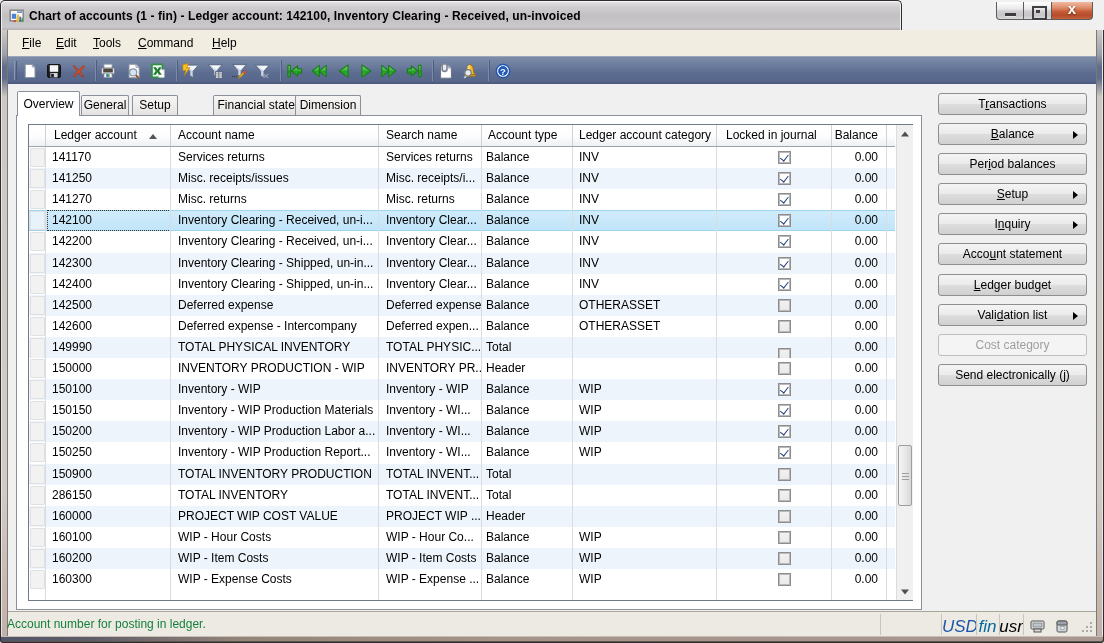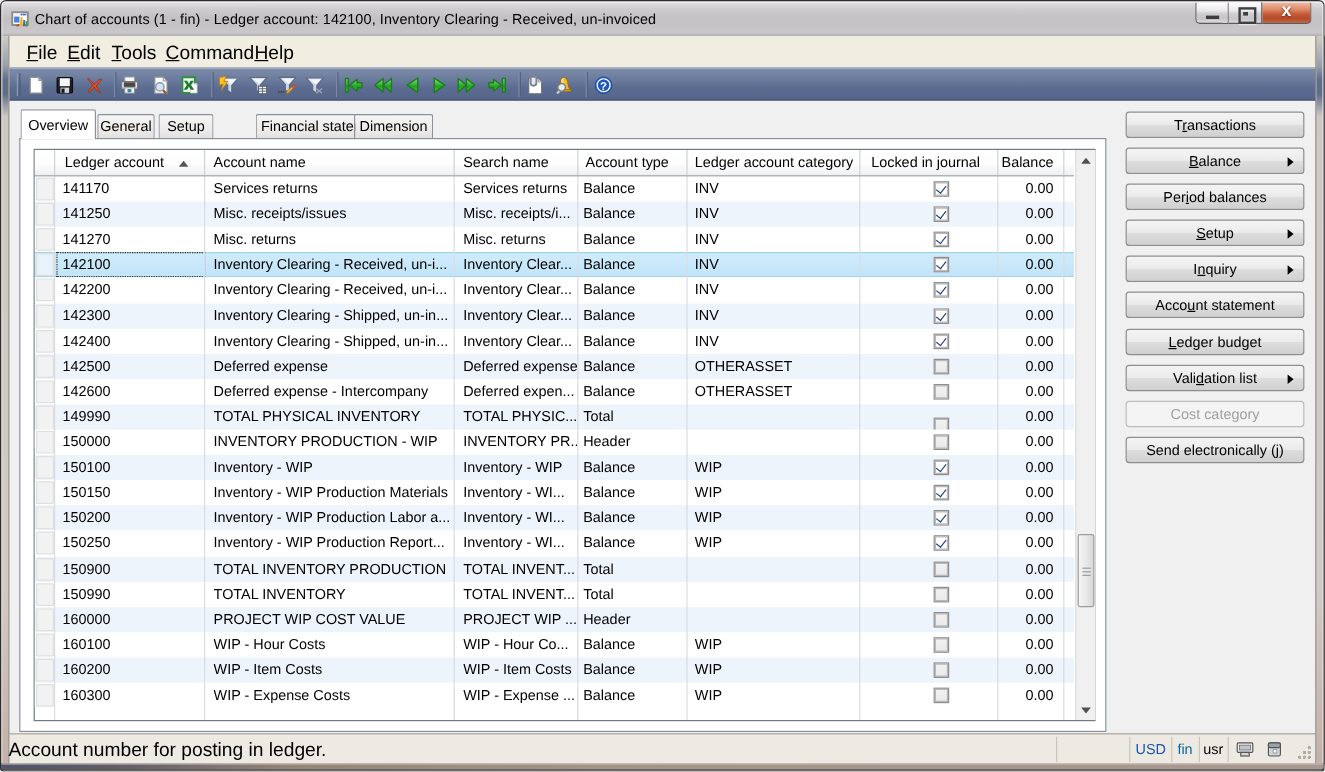--- a/index.html
+++ b/index.html
@@ -1,22 +1,22 @@
 <!DOCTYPE html>
 <html><head><meta charset="utf-8">
 <style>
 * { margin:0; padding:0; box-sizing:border-box; }
 html,body { width:1104px; height:643px; overflow:hidden; font-family:"Liberation Sans",sans-serif; }
 #win { position:absolute; left:0; top:0; width:1104px; height:643px; background:#f0f0f0; }
 
 
-#titlebar { position:absolute; left:0; top:0; width:1104px; height:30px;
+#titlebar { position:absolute; left:0; top:0; width:902px; height:30px;
   background:linear-gradient(180deg,#e4e2e5 0%,#d0cdd1 22%,#c3c0c4 50%,#c8c5c9 78%,#cbc8cc 90%,#b2afb3 100%);
   border:1px solid #2e2c2f; border-bottom:none; border-radius:5px 5px 0 0;
-  box-shadow:inset 0 1px 0 #f7f6f8, inset 1px 0 0 #f0eff1, inset -1px 0 0 #f0eff1; }
+  box-shadow:inset 0 1px 0 #f7f6f8, inset 1px 0 0 #f0eff1, inset -1px 0 0 #f0eff1;font-weight:bold; }
 #frameL { position:absolute; left:0; top:30px; width:8px; height:607px;
   background:linear-gradient(180deg,#cfcac4 0%,#9aa0ae 4%,#5f6e8c 6%,#5f6e8c 8%,#ccc8c3 11%,#d2cbc5 75%,#c2b1a8 100%);
   border-left:1px solid #2e2c2f; border-right:1px solid #7d7873; box-shadow:inset 1px 0 0 #e8e5e2; }
 #frameR { position:absolute; left:1096px; top:30px; width:8px; height:607px;
   background:linear-gradient(180deg,#cfcac4 0%,#9aa0ae 4%,#5f6e8c 6%,#5f6e8c 8%,#ccc8c3 11%,#d2cbc5 75%,#c2b1a8 100%);
   border-right:1px solid #2e2c2f; border-left:1px solid #7d7873; box-shadow:inset -1px 0 0 #e8e5e2; }
 #frameB { position:absolute; left:0; top:636px; width:1104px; height:7px;
   background:linear-gradient(90deg,#50556a 0%,#5e5c68 8%,#948579 22%,#a39389 45%,#a99890 100%); box-shadow:inset 0 1px 0 #c9bdb5, inset 0 -1px 0 #5e544e;
   border:1px solid #2e2c2f; border-top:none; border-radius:0 0 3px 3px; }
 #appicon { position:absolute; left:8px; top:7px; }
@@ -27,21 +27,21 @@
 #bmax { left:1023px; width:28px; border-left:none; }
 #bclose { left:1051px; width:41px; border-radius:0 0 4px 0; border-left:none;
   background:linear-gradient(180deg,#f0b9a2 0%,#dd8a68 35%,#c75e3a 55%,#b54c2a 78%,#c4613c 100%); }
 #bmin::after { content:""; position:absolute; left:8px; top:11px; width:11px; height:3px; background:#3d3d3f; box-shadow:0 1px 0 rgba(255,255,255,.5); }
 #bmax::after { content:""; position:absolute; left:8px; top:3.5px; width:11px; height:10px; border:2px solid #3f3f41; background:transparent; box-shadow:0 1px 0 rgba(255,255,255,.5); }
 #bmax::before { content:""; position:absolute; left:12px; top:7.5px; width:4px; height:3px; background:#3f3f41; z-index:2; }
 #bclose::after { content:"x"; position:absolute; left:0; right:0; top:-2px; text-align:center; font-size:15px; font-weight:bold; color:#fff; font-family:"Liberation Sans",sans-serif; text-shadow:0 1px 2px #6b2a14; }
 
 
 #menubar { position:absolute; left:8px; top:30px; width:1088px; height:26px; background:#f1eee1; }
-.mi { position:absolute; top:6px; font-size:16px; color:#000; }
+.mi { position:absolute; top:6px; font-size:12px; color:#000; }
 
 
 #toolbar { position:absolute; left:8px; top:56px; width:1088px; height:28px;
   background:linear-gradient(180deg,#7d8ca8 0%,#68789b 40%,#5c6c90 60%,#57678c 90%,#47567a 100%);
   border-top:1px solid #9aa5ba; }
 #tbgrip { position:absolute; left:6px; top:4px; width:3px; height:19px;
   border-left:1px solid #8b9ab4; border-right:1px solid #4a5a7a; }
 .tbi { position:absolute; top:6px; width:16px; height:16px; }
 .tbsep { position:absolute; top:3px; width:1px; height:21px; background:#7c8aa5; box-shadow:1px 0 0 #4e5e80; }
 
@@ -84,23 +84,23 @@
 
 
 .btn { position:absolute; left:930px; width:149px; height:22px; border:1px solid #8e8e8e; border-radius:3px;
   background:linear-gradient(180deg,#f4f4f4 0%,#ebebeb 48%,#dddddd 52%,#d0d0d0 100%);
   font-size:12px; color:#000; text-align:center; line-height:20px; }
 .btn.dis { border-color:#bdbdbd; background:#f4f4f4; color:#9f9f9f; }
 .btn .arr { position:absolute; right:8px; top:7px; width:0; height:0; border-top:4px solid transparent; border-bottom:4px solid transparent; border-left:5px solid #000; }
 
 
 #statusbar { position:absolute; left:8px; top:611px; width:1088px; height:25px; background:#edeae3; border-top:1px solid #aaa69d; }
-#statusbar .msg { position:absolute; left:-1px; top:5px; font-size:16px; color:#000000; }
+#statusbar .msg { position:absolute; left:-1px; top:5px; font-size:12px; color:#15803d; }
 .ssep { position:absolute; top:2px; width:1px; height:21px; background:#cac5bc; }
-.sitem { position:absolute; top:5px; font-size:12px; }
+.sitem { position:absolute; top:5px; font-size:17px;font-style:italic; }
 #grip { position:absolute; right:3px; bottom:3px; width:12px; height:12px;
   background:
    radial-gradient(circle at 10px 2px,#b0aba2 1.3px,transparent 1.5px),
    radial-gradient(circle at 10px 6px,#b0aba2 1.3px,transparent 1.5px),
    radial-gradient(circle at 6px 6px,#b0aba2 1.3px,transparent 1.5px),
    radial-gradient(circle at 10px 10px,#b0aba2 1.3px,transparent 1.5px),
    radial-gradient(circle at 6px 10px,#b0aba2 1.3px,transparent 1.5px),
    radial-gradient(circle at 2px 10px,#b0aba2 1.3px,transparent 1.5px); }
 </style></head>
 <body>
@@ -467,21 +467,21 @@
 <div class="c c0">150900</div>
 <div class="c c1">TOTAL INVENTORY PRODUCTION</div>
 <div class="c c2">TOTAL INVENT...</div>
 <div class="c c3">Total</div>
 <div class="c c4"></div>
 <div class="cb off"></div>
 <div class="c c6">0.00</div>
 </div>
 <div class="row" style="top:359.6px;height:21.1px">
 <div class="rsel"></div>
-<div class="c c0">150990</div>
+<div class="c c0">286150</div>
 <div class="c c1">TOTAL INVENTORY</div>
 <div class="c c2">TOTAL INVENT...</div>
 <div class="c c3">Total</div>
 <div class="c c4"></div>
 <div class="cb off"></div>
 <div class="c c6">0.00</div>
 </div>
 <div class="row alt" style="top:380.7px;height:21.1px">
 <div class="rsel"></div>
 <div class="c c0">160000</div>

